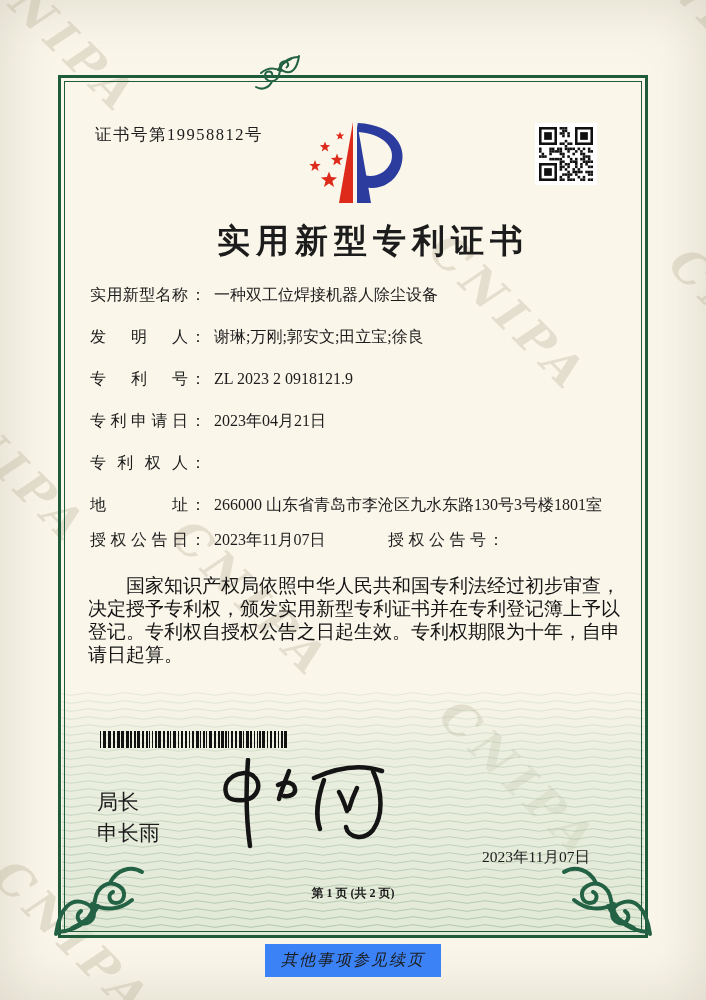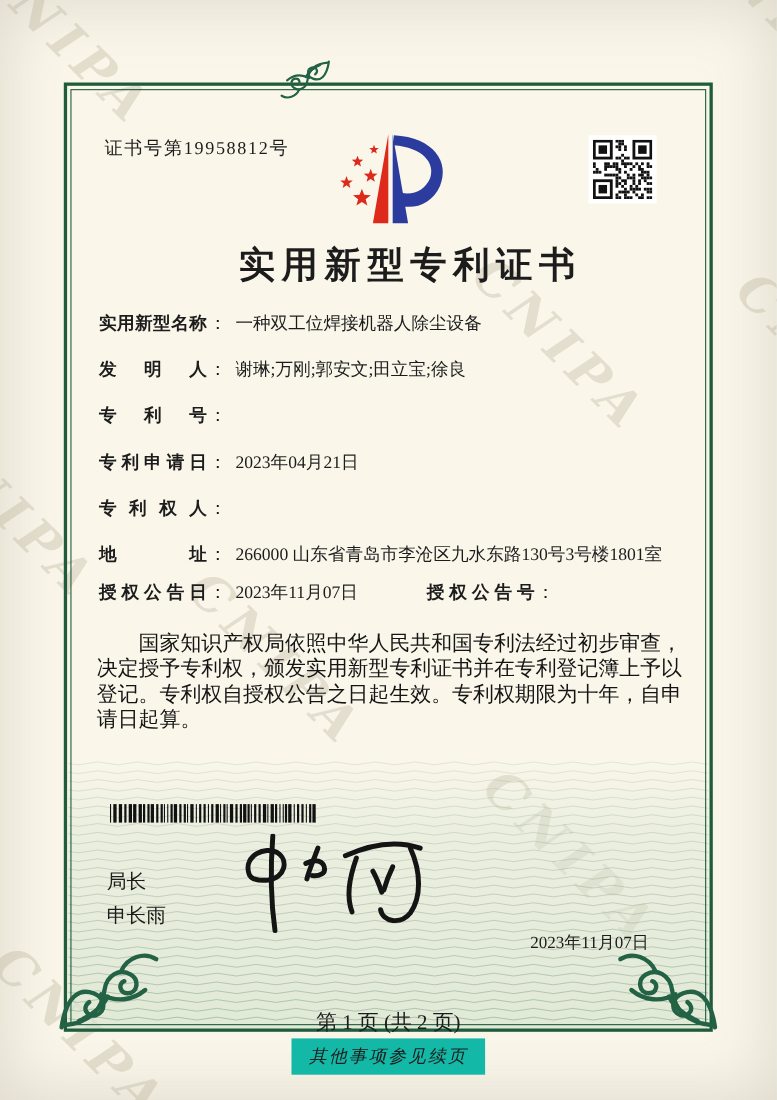--- a/index.html
+++ b/index.html
@@ -41,41 +41,41 @@
   .content{position:absolute; inset:0; z-index:4;}
   .cert-no{position:absolute; left:95px; top:124px; font-size:16.5px; letter-spacing:1.5px;}
   .logo{position:absolute; left:298px; top:116px; width:112px; height:92px;}
   .qr{position:absolute; left:535px; top:123px; width:62px; height:62px; background:#fff; padding:4px; box-sizing:border-box;}
   .title{
     position:absolute; left:0; top:219px; width:100%; text-align:center;
     font-size:33px; font-weight:bold; letter-spacing:6px;padding-left:20px;
   }
   .fields{position:absolute; left:90px; top:284px; width:520px; font-size:16px; line-height:21px;}
   .frow{display:flex; margin-bottom:21px; align-items:flex-start;}
-  .flabel{display:inline-block; width:98px; text-align:justify; text-align-last:justify; flex:0 0 98px;font-weight:bold;}
+  .flabel{display:inline-block; width:98px; text-align:justify; text-align-last:justify; flex:0 0 98px;}
   .fcolon{flex:0 0 auto; margin:0 8px 0 2px;}
   .fvalue{flex:0 1 auto;}
   .addr .fvalue{max-width:396px;}
   .grantrow .fvalue.gd{width:158px; flex:0 0 158px;}
   .grantrow .pair2{display:flex; margin-left:16px;}
   .paras{
     position:absolute; left:88px; top:574px; width:532px;
     font-size:19px; line-height:23px; text-align:justify; color:#141414;
   }
   .paras p{margin:0; text-indent:2em;}
   .barcode{position:absolute; left:100px; top:731px; width:190px; height:17px;}
-  .signer{position:absolute; left:97px; top:786px; font-family:"Liberation Sans","DejaVu Sans",sans-serif; font-size:18px; line-height:31px;}
+  .signer{position:absolute; left:97px; top:786px; font-family:"Liberation Sans","DejaVu Sans",sans-serif; font-size:21px; line-height:31px;}
   .signature{position:absolute; left:196px; top:758px; width:205px; height:92px;}
   .issue-date{position:absolute; left:482px; top:847px; font-size:15.5px;}
-  .page-info{position:absolute; left:0; top:916px; width:100%; text-align:center; font-size:19px;}
+  .page-info{position:absolute; left:0; top:885px; width:100%; text-align:center; font-size:12px;font-weight:bold;}
   .cont-note{
     position:absolute; left:0; top:944px; width:100%; text-align:center;
   }
   .cont-note span{
-    display:inline-block; background:#14b8a6; padding:6px 16px;
+    display:inline-block; background:#3b82f6; padding:6px 16px;
     font-size:16px; font-style:italic; letter-spacing:2px;
   }
 </style>
 </head>
 <body>
 
 <div id="page">
 
   <div class="wm wm1">CNIPA</div>
   <div class="wm wm2">CNIPA</div>
@@ -308,20 +308,21 @@
         <span class="fvalue">一种双工位焊接机器人除尘设备</span>
       </div>
       <div class="frow">
         <span class="flabel">发明人</span>
           <span class="fcolon">：</span>
         <span class="fvalue">谢琳;万刚;郭安文;田立宝;徐良</span>
       </div>
       <div class="frow">
         <span class="flabel">专利号</span>
           <span class="fcolon">：</span>
+        <span class="fvalue">ZL 2023 2 0918121.9</span>
       </div>
       <div class="frow">
         <span class="flabel">专利申请日</span>
           <span class="fcolon">：</span>
         <span class="fvalue">2023年04月21日</span>
       </div>
       <div class="frow">
         <span class="flabel">专利权人</span>
           <span class="fcolon">：</span>
       </div>

